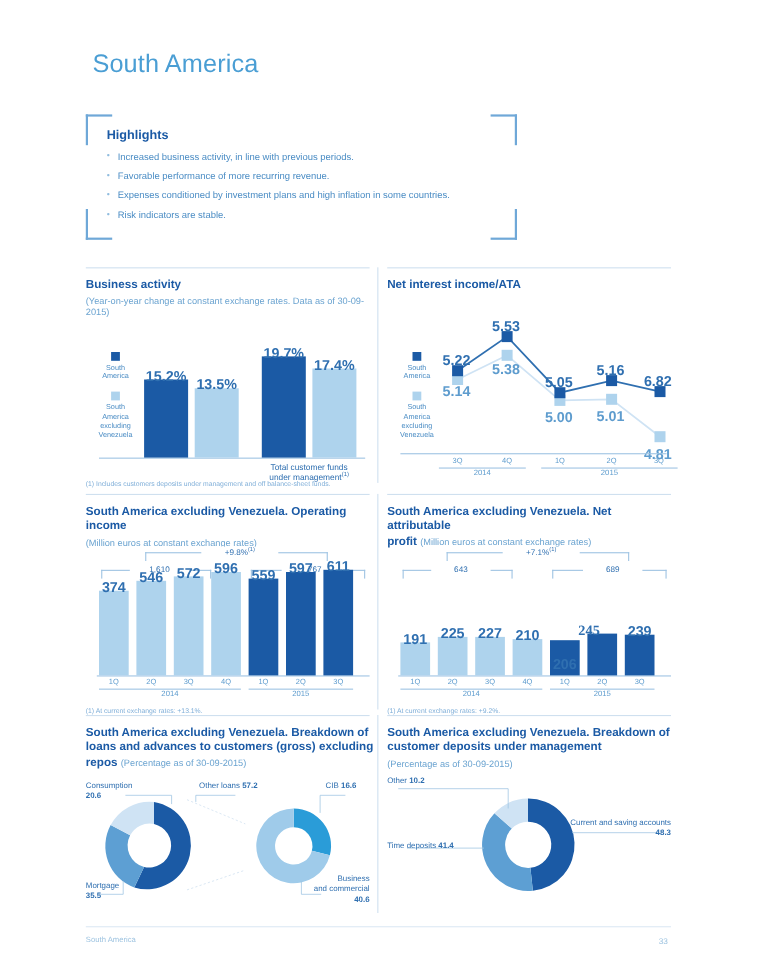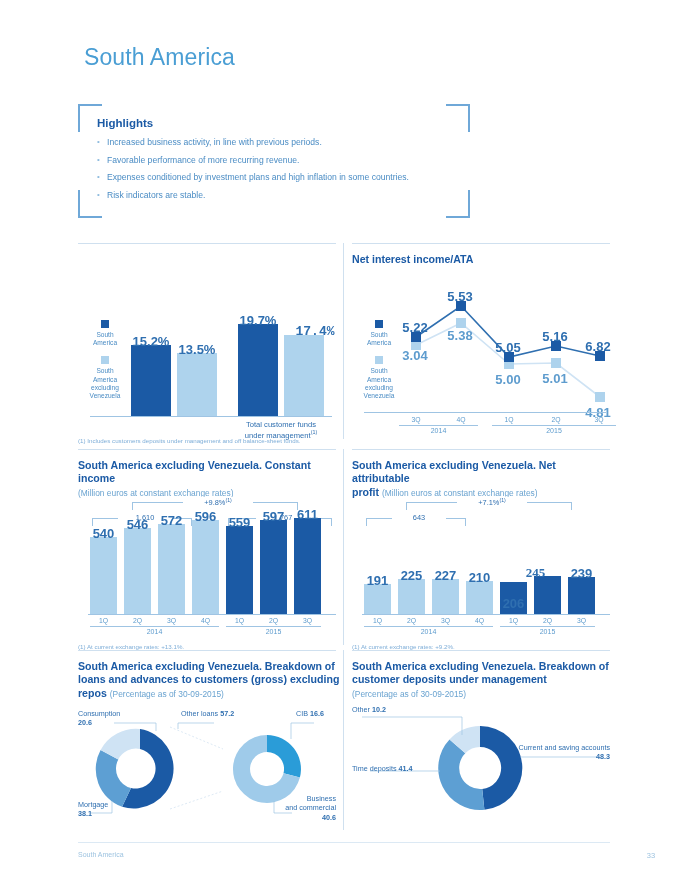--- a/index.html
+++ b/index.html
@@ -204,21 +204,20 @@
     font-size: 7px;
     color: #9dc3e0;
   }
   .footer-right {
     position: absolute;
     left: 596px; top: 851px;
     width: 14px;
     text-align: center;
     font-size: 7.5px;
     color: #9dc3e0;
-    margin-left: 48px;
   }
   svg { display: block; overflow: visible; }
 </style>
 </head>
 <body>
 
 <div class="page">
 
   <div class="page-title">South America</div>
 
@@ -246,20 +245,24 @@
         <span>Risk indicators are stable.</span>
       </div>
     </div>
   </div>
 
   <div class="col-divider" style="left:343px; top:243px; height:196px;"></div>
   <div class="col-divider" style="left:343px; top:449px; height:196px;"></div>
   <div class="col-divider" style="left:343px; top:650px; height:180px;"></div>
 
   <div class="panel" style="left:78px; top:243px; width:258px; height:196px;">
+    <div style="position:absolute; left:0; top:9px; width:258px;">
+      <div class="p-title">Business activity</div>
+      <div class="p-subline">(Year-on-year change at constant exchange rates. Data as of 30-09-2015)</div>
+    </div>
 
     <div class="legend" style="left:4px; top:76px; width:46px;">
       <div class="lg-block">
         <div class="lg-swatch" style="background:#1b5aa5;"></div>
         <div class="lg-txt">
           <span>South</span><br><span>America</span>
         </div>
       </div>
       <div class="lg-block">
         <div class="lg-swatch" style="background:#aed3ed;"></div>
@@ -275,21 +278,21 @@
       <div class="bar bar-dark" style="left:0px; width:40px; height:71px; top:-71px;"></div>
       <div class="bar-val" style="left:0px; width:40px; top:-82px;">15.2%</div>
       <div class="bar bar-light" style="left:46px; width:40px; height:63px; top:-63px;"></div>
       <div class="bar-val" style="left:46px; width:40px; top:-74px;">13.5%</div>
     </div>
 
     <div style="position:absolute; left:160px; top:172px; height:0;">
       <div class="bar bar-dark" style="left:0px; width:40px; height:92px; top:-92px;"></div>
       <div class="bar-val" style="left:0px; width:40px; top:-103px;">19.7%</div>
       <div class="bar bar-light" style="left:46px; width:40px; height:81px; top:-81px;"></div>
-      <div class="bar-val" style="left:57px; width:40px; top:-92px;font-family:Liberation Mono, monospace;">17.4%</div>
+      <div class="bar-val" style="left:46px; width:40px; top:-92px;">17.4%</div>
     </div>
 
     <div class="cat-lbl" style="left:133px; top:176px; width:140px;">
       <span>Total customer funds</span><br>
       <span>under management</span><span class="sup" style="font-size:5.4px; vertical-align:super;">(1)</span>
     </div>
 
     <div class="p-foot" style="bottom:-4px;">
       <span>(1)</span>
       <span>Includes customers deposits under management and off balance-sheet funds.</span>
@@ -334,21 +337,21 @@
       <rect x="147" y="57" width="10" height="10" fill="#1b5aa5"></rect>
       <rect x="191" y="67" width="10" height="10" fill="#1b5aa5"></rect>
     </svg>
 
     <div class="bar-val" style="left:46px;  top:76px;  width:34px;">5.22</div>
     <div class="bar-val" style="left:91px;  top:45px;  width:34px;">5.53</div>
     <div class="bar-val" style="left:139px; top:96px;  width:34px;">5.05</div>
     <div class="bar-val" style="left:186px; top:85px;  width:34px;">5.16</div>
     <div class="bar-val" style="left:229px; top:95px;  width:34px;">6.82</div>
 
-    <div class="bar-val" style="left:46px;  top:104px; width:34px; color:#5e9cce;">3.04</div>
+    <div class="bar-val" style="left:46px;  top:104px; width:34px; color:#5e9cce;">5.14</div>
     <div class="bar-val" style="left:91px;  top:84px;  width:34px; color:#5e9cce;text-align:center;">5.38</div>
     <div class="bar-val" style="left:139px; top:128px; width:34px; color:#5e9cce;">5.00</div>
     <div class="bar-val" style="left:186px; top:127px; width:34px; color:#5e9cce;">5.01</div>
     <div class="bar-val" style="left:229px; top:161px; width:34px; color:#5e9cce;">4.81</div>
 
     <div class="axis" style="left:12px; top:168px; width:242px;"></div>
 
     <div class="tick-lbl" style="left:47px;  top:172px; width:34px;">3Q</div>
     <div class="tick-lbl" style="left:92px;  top:172px; width:34px;">4Q</div>
     <div class="tick-lbl" style="left:140px; top:172px; width:34px;">1Q</div>
@@ -356,21 +359,21 @@
     <div class="tick-lbl" style="left:230px; top:172px; width:34px;">3Q</div>
 
     <div class="axis" style="left:47px; top:181px; width:79px;"></div>
     <div class="axis" style="left:140px; top:181px; width:124px;"></div>
     <div class="grp-lbl" style="left:47px; top:183px; width:79px;">2014</div>
     <div class="grp-lbl" style="left:140px; top:183px; width:124px;">2015</div>
   </div>
 
   <div class="panel" style="left:78px; top:449px; width:258px; height:196px;">
     <div style="position:absolute; left:0; top:9px; width:262px;">
-      <div class="p-title">South America excluding Venezuela. Constant income</div>
+      <div class="p-title">South America excluding Venezuela. Operating income</div>
       <div class="p-subline">(Million euros at constant exchange rates)</div>
     </div>
 
     <div class="bracket" style="left:10px; top:52px; width:248px; height:14px;">
       <div class="bk-line" style="left:44px; top:0; width:166px; height:1px;"></div>
       <div class="bk-line" style="left:44px; top:0; width:1px; height:8px;"></div>
       <div class="bk-line" style="left:209px; top:0; width:1px; height:8px;"></div>
       <div class="bk-lbl" style="left:95px; top:-5px; width:64px;">
         <span>+9.8%</span><span class="sup">(1)</span>
       </div>
@@ -391,21 +394,21 @@
     <div class="axis" style="left:10px; top:164px; width:248px;"></div>
 
     <div class="bar bar-light" style="left:12px;  top:87px;  width:27px; height:77px;"></div>
     <div class="bar bar-light" style="left:46px;  top:78px;  width:27px; height:86px;"></div>
     <div class="bar bar-light" style="left:80px;  top:74px;  width:27px; height:90px;"></div>
     <div class="bar bar-light" style="left:114px; top:70px;  width:27px; height:94px;"></div>
     <div class="bar bar-dark" style="left:148px; top:76px;  width:27px; height:88px;"></div>
     <div class="bar bar-dark" style="left:182px; top:70px;  width:27px; height:94px;"></div>
     <div class="bar bar-dark" style="left:216px; top:68px;  width:27px; height:96px;"></div>
 
-    <div class="bar-val" style="left:12px;  top:76px; width:27px;">540</div>
+    <div class="bar-val" style="left:12px;  top:76px; width:27px;">374</div>
     <div class="bar-val" style="left:46px;  top:67px; width:27px;">546</div>
     <div class="bar-val" style="left:80px;  top:63px; width:27px;">572</div>
     <div class="bar-val" style="left:114px; top:59px; width:27px;">596</div>
     <div class="bar-val" style="left:148px; top:65px; width:27px;">559</div>
     <div class="bar-val" style="left:182px; top:59px; width:27px;">597</div>
     <div class="bar-val" style="left:216px; top:57px; width:27px;">611</div>
 
     <div class="tick-lbl" style="left:12px;  top:167px; width:27px;">1Q</div>
     <div class="tick-lbl" style="left:46px;  top:167px; width:27px;">2Q</div>
     <div class="tick-lbl" style="left:80px;  top:167px; width:27px;">3Q</div>
@@ -440,20 +443,26 @@
       <div class="bk-line" style="left:209px; top:0; width:1px; height:8px;"></div>
       <div class="bk-lbl" style="left:95px; top:-5px; width:64px;">
         <span>+7.1%</span><span class="sup">(1)</span>
       </div>
     </div>
     <div class="bracket" style="left:10px; top:68px; width:248px; height:14px;">
       <div class="bk-line" style="left:4px; top:0; width:100px; height:1px;"></div>
       <div class="bk-line" style="left:4px; top:0; width:1px; height:8px;"></div>
       <div class="bk-line" style="left:103px; top:0; width:1px; height:8px;"></div>
       <div class="bk-lbl" style="left:30px; top:-5px; width:48px;">643</div>
+    </div>
+    <div class="bracket" style="left:10px; top:68px; width:248px; height:14px;">
+      <div class="bk-line" style="left:140px; top:0; width:104px; height:1px;"></div>
+      <div class="bk-line" style="left:140px; top:0; width:1px; height:8px;"></div>
+      <div class="bk-line" style="left:243px; top:0; width:1px; height:8px;"></div>
+      <div class="bk-lbl" style="left:168px; top:-5px; width:48px;">689</div>
     </div>
 
     <div class="axis" style="left:10px; top:164px; width:248px;"></div>
 
     <div class="bar bar-light" style="left:12px;  top:134px; width:27px; height:30px;"></div>
     <div class="bar bar-light" style="left:46px;  top:129px; width:27px; height:35px;"></div>
     <div class="bar bar-light" style="left:80px;  top:129px; width:27px; height:35px;"></div>
     <div class="bar bar-light" style="left:114px; top:131px; width:27px; height:33px;"></div>
     <div class="bar bar-dark" style="left:148px; top:132px; width:27px; height:32px;"></div>
     <div class="bar bar-dark" style="left:182px; top:126px; width:27px; height:38px;"></div>
@@ -529,21 +538,21 @@
     <div class="dn-lbl" style="left:103px; top:58px;">
       <span>Other loans</span>
       <b>57.2</b>
     </div>
     <div class="dn-lbl" style="left:218px; top:58px;">
       <span>CIB</span>
       <b>16.6</b>
     </div>
     <div class="dn-lbl" style="left:0px; top:149px;">
       <span>Mortgage</span><br>
-      <b>38.1</b>
+      <b>35.5</b>
     </div>
     <div class="dn-lbl" style="left:188px; top:143px; text-align:right; width:70px;">
       Business<br>and commercial<br>
       <b>40.6</b>
     </div>
   </div>
 
   <div class="panel" style="left:352px; top:650px; width:258px; height:180px;">
     <div style="position:absolute; left:0; top:9px; width:258px;">
       <div class="p-title">

